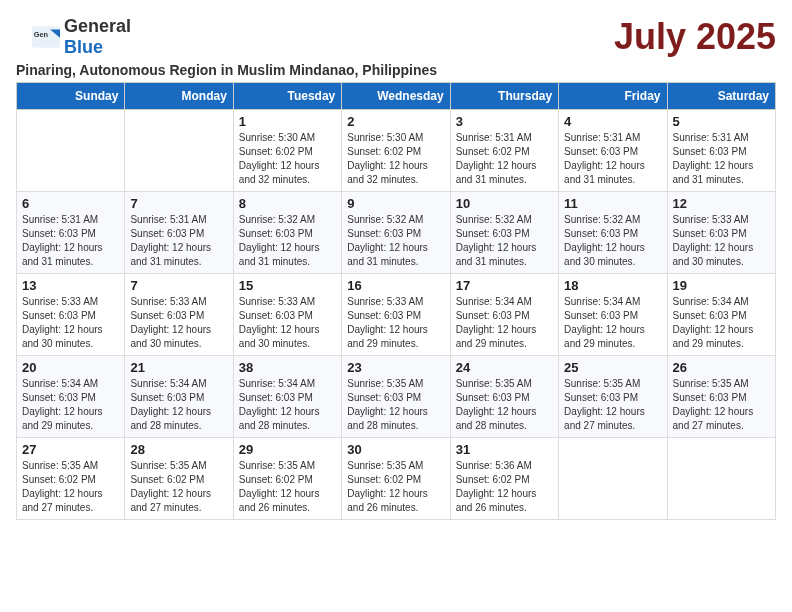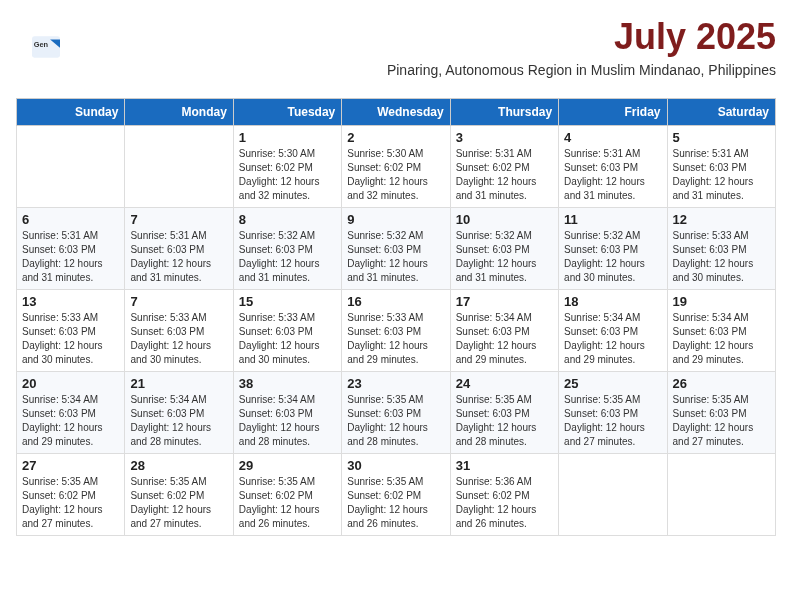--- a/index.html
+++ b/index.html
@@ -5,21 +5,21 @@
     * { box-sizing: border-box; margin: 0; padding: 0; }
     body {
       font-family: Arial, sans-serif;
       background: #fff;
       width: 792px;
       min-height: 612px;
       padding: 16px;
     }
     .header-area {
       display: flex;
-      align-items: flex-end;
+      align-items: center;
       justify-content: space-between;
       margin-bottom: 4px;
       padding-left: 16px;
     }
     .logo {
       display: flex;
       align-items: center;
       gap: 4px;
     }
     .logo-text-general {
@@ -36,25 +36,25 @@
       width: 28px;
       height: 22px;
     }
     .month-title {
       font-size: 36px;
       font-weight: bold;
       color: #7f1d1d;
       text-align: right;
     }
     .subtitle {
-      text-align: right;
+      text-align: left;
       font-size: 14px;
       color: #333;
-      margin-bottom: 20px;
-      font-weight: normal;
+      margin-bottom: 4px;
+      font-weight: bold;
     }
     .calendar-table {
       width: 100%;
       border-collapse: collapse;
       font-size: 11px;
     }
     .calendar-table th {
       background-color: #1a6bbf;
       color: #fff;
       text-align: right;
@@ -92,20 +92,24 @@
 </head>
 <body>
 
 <div class="header-area">
   <div class="logo">
     <svg class="logo-icon" viewBox="0 0 34 26" xmlns="http://www.w3.org/2000/svg">
       <rect x="0" y="0" width="34" height="26" rx="3" fill="#e8f0fa"></rect>
       <text x="2" y="13" font-size="9" font-weight="bold" fill="#333" font-family="Arial">Gen</text>
       <polygon points="22,4 34,4 34,14" fill="#1a6bbf"></polygon>
     </svg>
+    <div>
+      <span class="logo-text-general">General</span><br>
+      <span class="logo-text-blue">Blue</span>
+    </div>
   </div>
   <div class="month-title">July 2025</div>
 </div>
 
 <div class="subtitle">Pinaring, Autonomous Region in Muslim Mindanao, Philippines</div>
 
 <table class="calendar-table">
   <thead>
     <tr>
     <th>Sunday</th>

